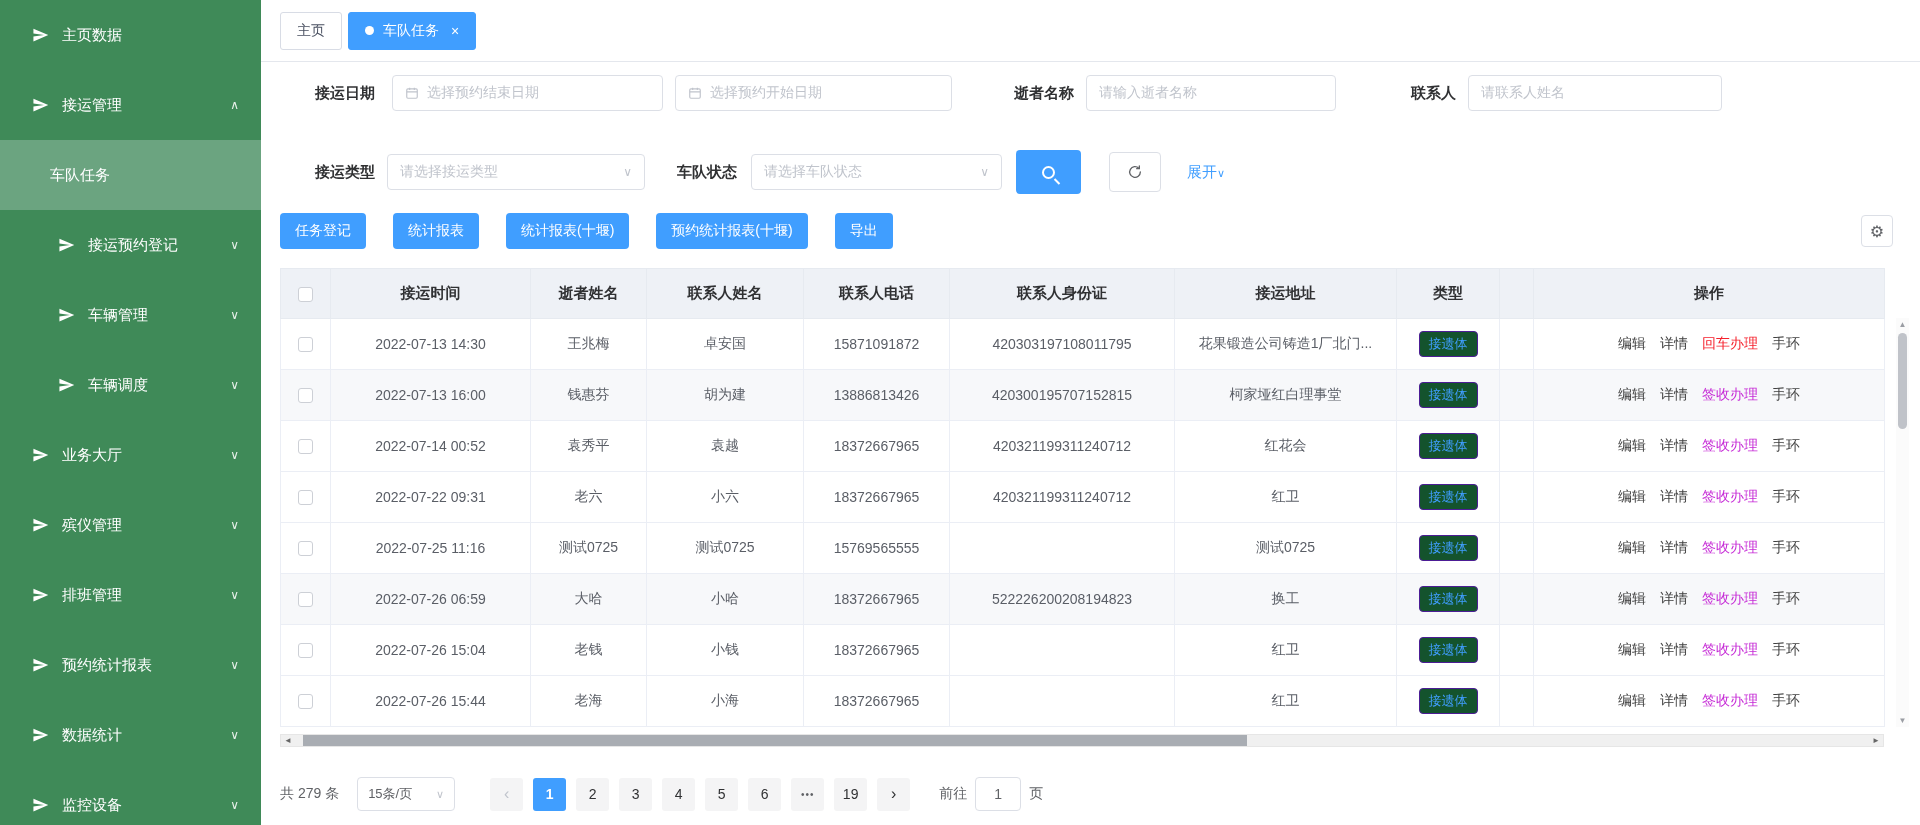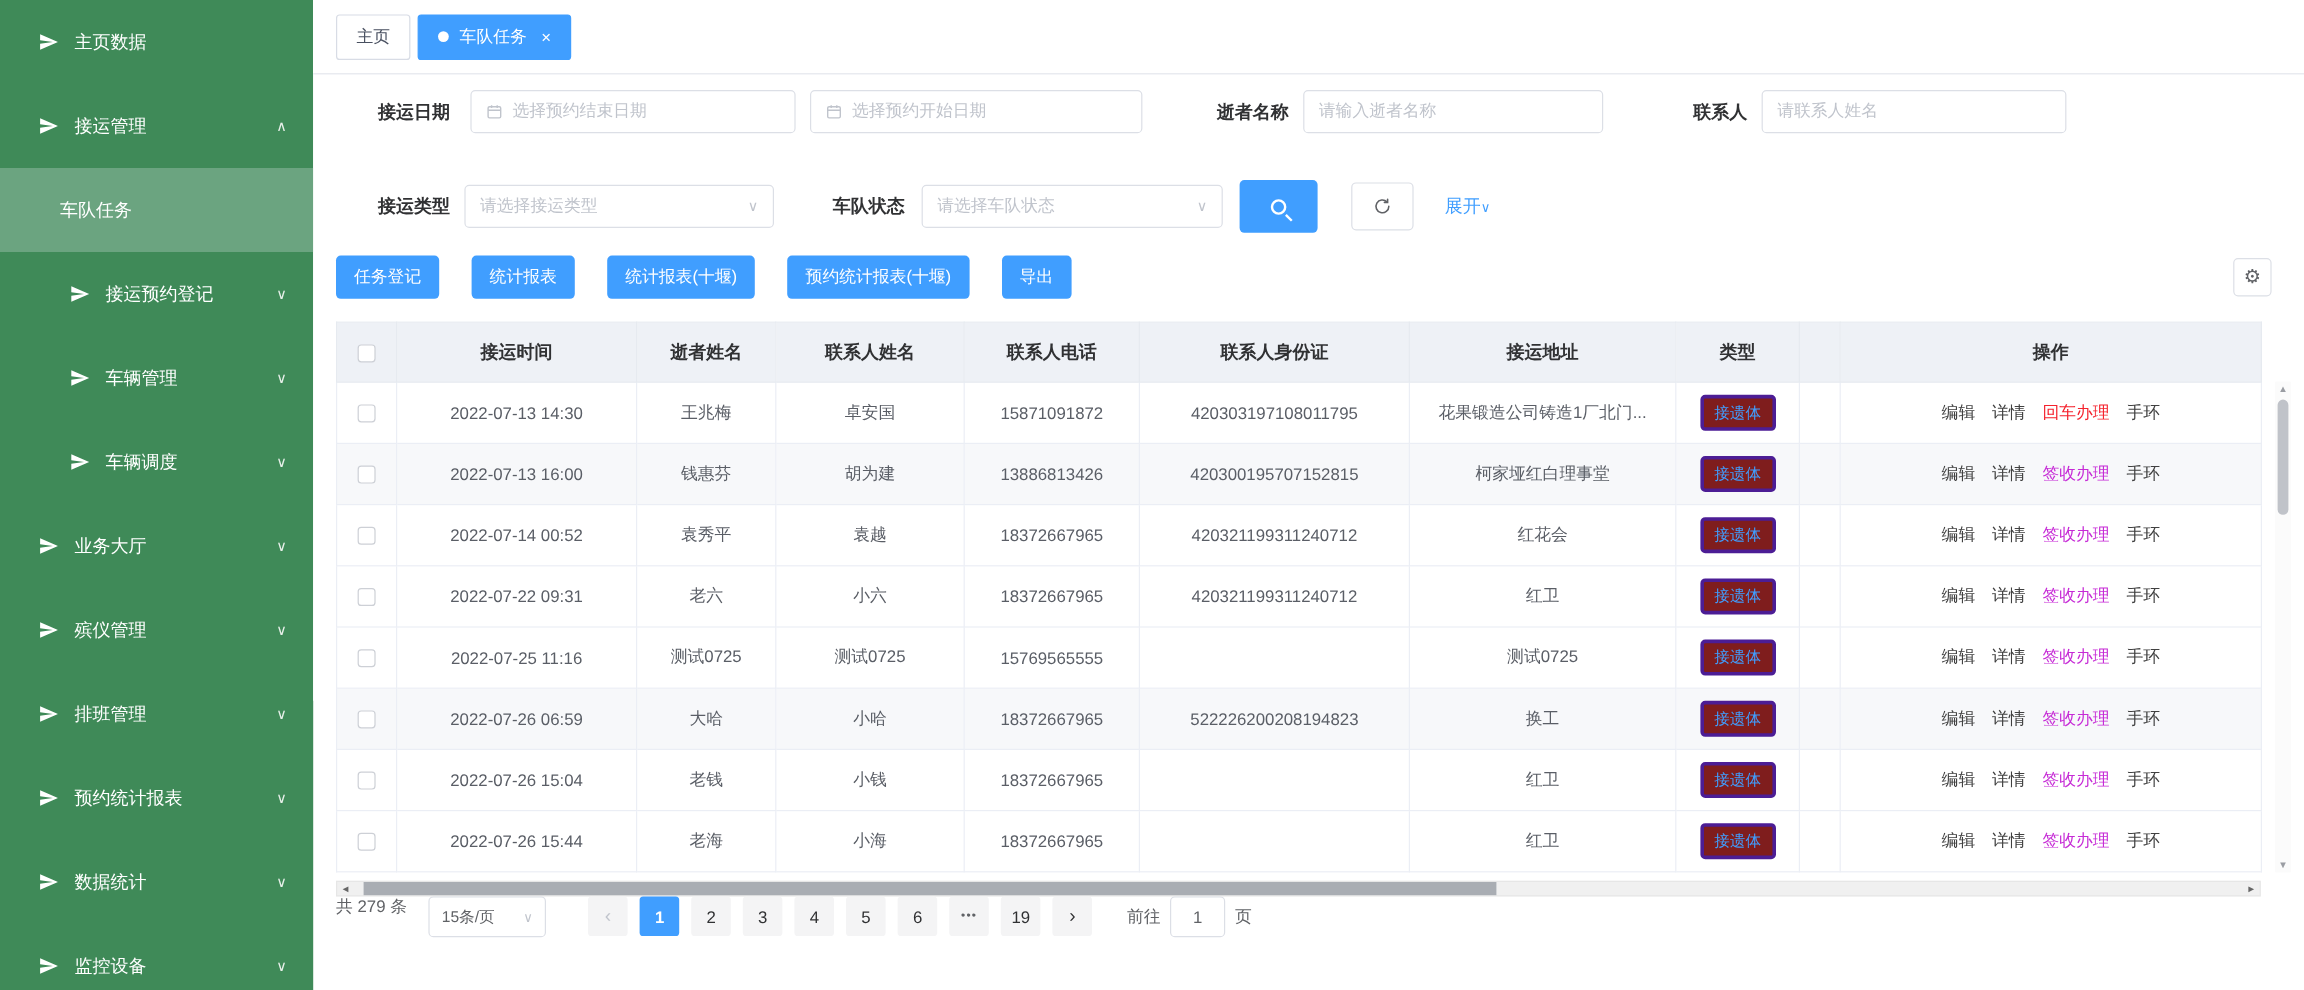--- a/index.html
+++ b/index.html
@@ -49,37 +49,37 @@
   .tbtn{height:36px;padding:0 15px;margin-right:27px;background:#409EFF;color:#fff;border:none;border-radius:4px;font-size:14px;cursor:pointer;white-space:nowrap}
   .gear-btn{margin-left:auto;width:32px;height:32px;border:1px solid #dcdfe6;border-radius:4px;background:#fff;display:inline-flex;align-items:center;justify-content:center;color:#606266;font-size:16px;cursor:pointer}
 
   
   .table-wrap{position:relative;margin-top:19px;flex:none}
   table{border-collapse:collapse;table-layout:fixed;width:1604px}
   thead th{height:50px;background:#EEF1F6;border:1px solid #e6eaf0;border-top:1px solid #e6eaf0;font-size:15px;font-weight:bold;color:#303133;text-align:center;white-space:nowrap;overflow:hidden}
   tbody td{height:51px;border:1px solid #ebeef5;font-size:14px;color:#5a5e66;text-align:center;white-space:nowrap;overflow:hidden;background:#fff;padding:0 4px}
   tr.striped td{background:#F7F8FA}
   .cb{display:inline-block;width:15px;height:15px;border:1px solid #cdd0d6;border-radius:3px;background:#fff;vertical-align:middle;cursor:pointer}
-  .badge{display:inline-block;padding:3px 9px;font-size:13px;color:#409EFF;background:#7f1d1d;border:3px solid #4c1d95;border-radius:4px}
+  .badge{display:inline-block;padding:3px 9px;font-size:13px;color:#409EFF;background:#14532d;border:1px solid #4c1d95;border-radius:4px}
   .alink{font-size:14px;margin:0 7px;cursor:pointer;white-space:nowrap;text-decoration:none}
   .c-blue{color:#404040}.c-red{color:#F5222D}.c-magenta{color:#C62BD6}
 
   .vscroll{position:absolute;top:50px;bottom:0;right:-16px;width:13px;display:flex;flex-direction:column;align-items:center;background:#fbfbfb}
   .vscroll .arr{font-size:8px;color:#9a9da3;line-height:13px}
   .vscroll .vthumb{width:9px;height:96px;background:#c0c3c9;border-radius:5px;margin:2px 0}
   .vscroll .spacer{flex:1}
 
   
   .hscroll{margin-top:7px;height:13px;width:1604px;display:flex;align-items:center;background:#f0f0f0;border:1px solid #e6e6e6}
   .hscroll .arr{font-size:8px;color:#666;padding:0 3px;line-height:11px;cursor:pointer}
   .hscroll .track{flex:1;height:11px;position:relative}
   .hscroll .hthumb{position:absolute;left:0.5%;width:60%;top:0;height:11px;background:#a9adb3;cursor:grab}
 
   
-  .pagination{display:flex;align-items:flex-start;font-size:14px;color:#606266}
+  .pagination{margin-top:30px;display:flex;align-items:center;font-size:14px;color:#606266}
   .size-select{margin-left:18px;width:98px;height:34px;border:1px solid #dcdfe6;border-radius:4px;display:inline-flex;align-items:center;justify-content:space-between;padding:0 10px;font-size:13px;color:#606266;cursor:pointer}
   .size-select .chev{color:#c0c4cc;font-size:11px}
   .pager{display:flex;align-items:center;margin-left:30px}
   .pg{min-width:33px;height:33px;margin:0 5px;border-radius:3px;background:#f4f4f5;color:#303133;font-size:14px;display:inline-flex;align-items:center;justify-content:center;cursor:pointer}
   .pg.active{background:#409EFF;color:#fff;font-weight:bold}
   .pg.nav{color:#303133;font-size:16px}
   .pg.nav.disabled{color:#c0c4cc;cursor:default}
   .pg.dots{background:#f4f4f5;color:#606266;letter-spacing:1px;font-size:10px}
   .goto{display:flex;align-items:center;margin-left:24px}
   .goto input{width:46px;height:34px;margin:0 8px;border:1px solid #dcdfe6;border-radius:4px;text-align:center;font-size:14px;color:#606266;outline:none}
@@ -235,21 +235,21 @@
           <span class="ph">请联系人姓名</span>
         </div>
       </div>
 
       <div class="frow">
         <span class="flabel w95">接运类型</span>
         <div class="finput fselect" style="width:258px;margin-left:12px">
           <span class="ph">请选择接运类型</span>
           <span class="chev">∨</span>
         </div>
-        <span class="flabel" style="margin-left:49px">车队状态</span>
+        <span class="flabel" style="margin-left:32px">车队状态</span>
         <div class="finput fselect" style="width:251px;margin-left:14px">
           <span class="ph">请选择车队状态</span>
           <span class="chev">∨</span>
         </div>
         <button class="search-btn">
             <span class="mag"></span>
           </button>
         <button class="refresh-btn">
           <svg width="16" height="16" viewBox="0 0 24 24" fill="none" stroke="#606266" stroke-width="2" stroke-linecap="round">
               <path d="M20 12a8 8 0 1 1-2.34-5.66"></path>

